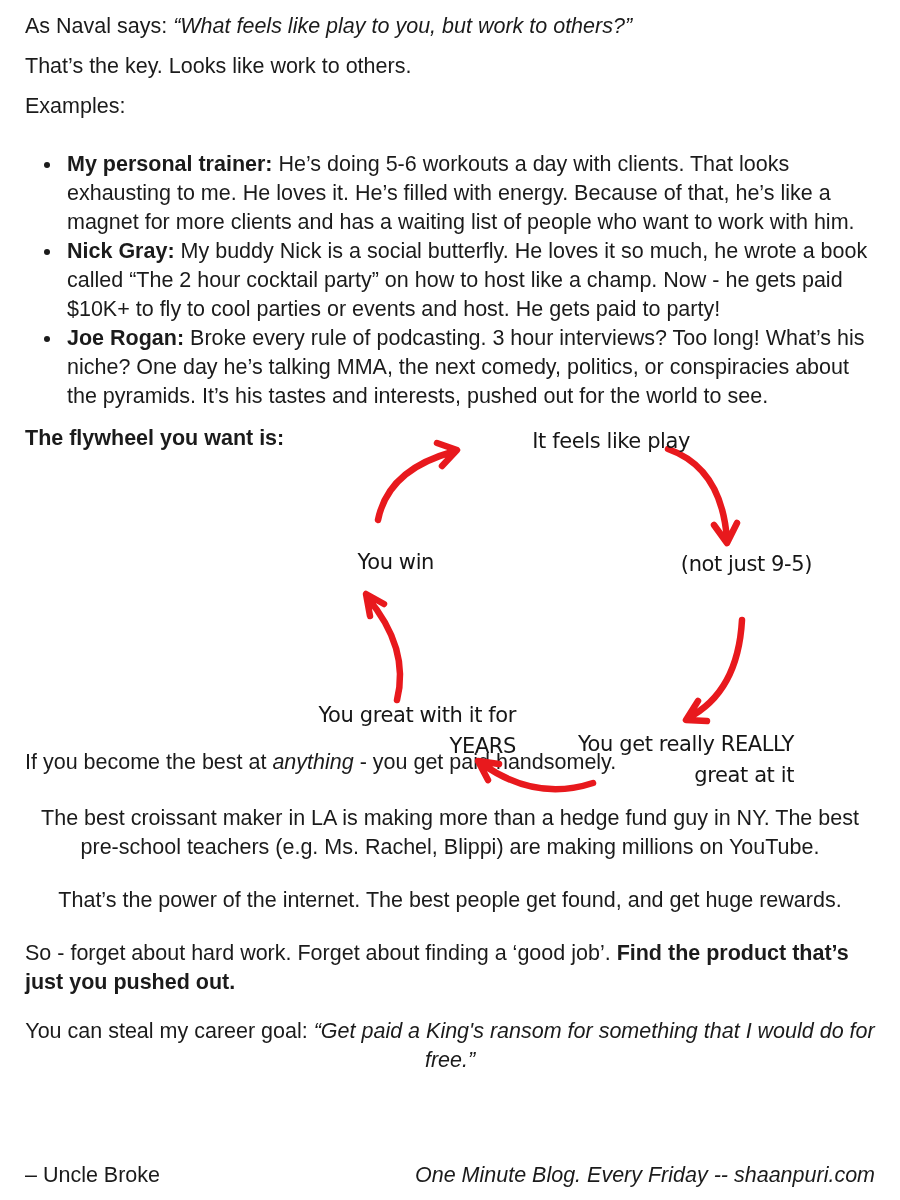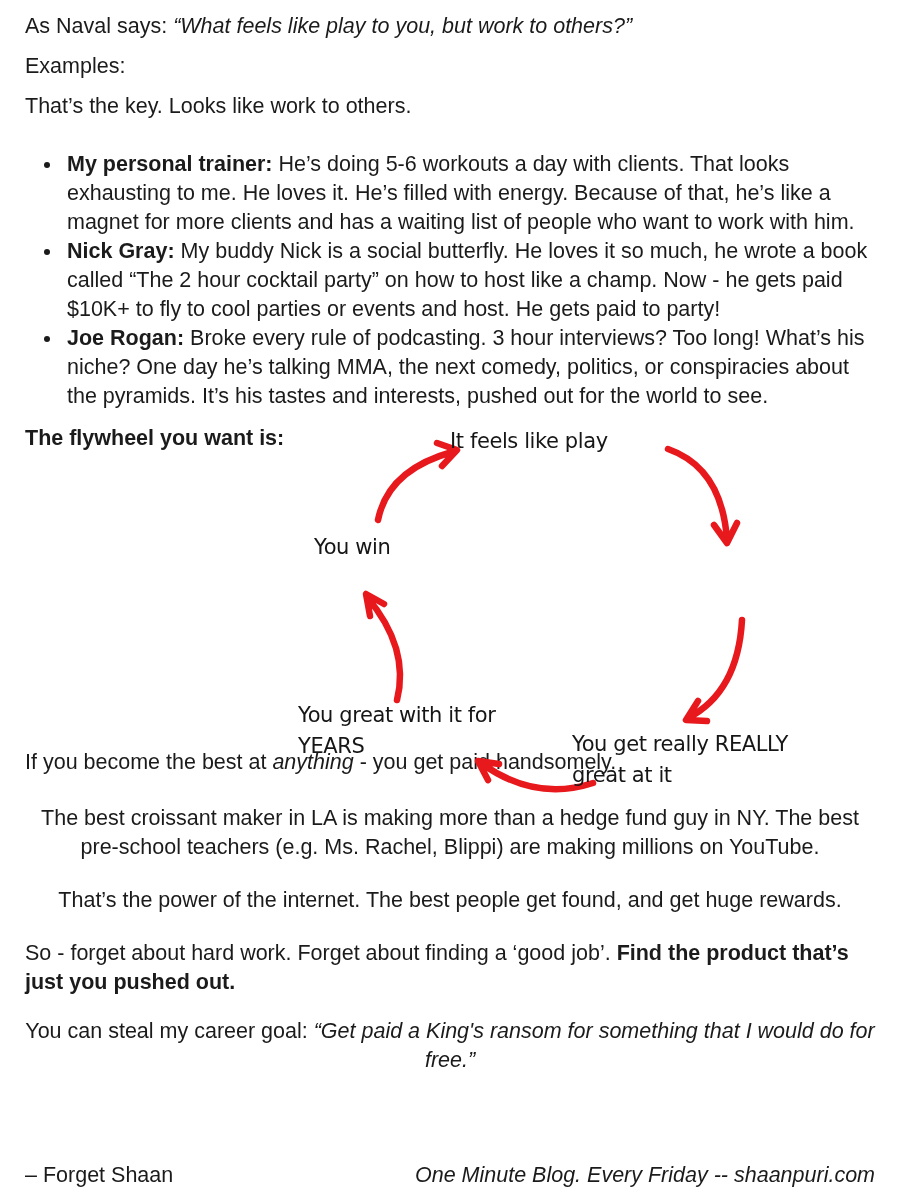--- a/index.html
+++ b/index.html
@@ -36,26 +36,26 @@
   .para-tight { margin-bottom: 20px; }
 
   
   .fw-label {
     position: absolute;
     font-family: "DejaVu Sans", sans-serif;
     font-size: 21px;
     line-height: 31px;
     letter-spacing: -0.4px;
     color: #161616;
-    text-align: left;
+    text-align: right;
     z-index: 2;
   }
   .fw-top    { left: 450px; top: 426px; width: 240px; }
   .fw-right  { left: 588px; top: 549px; width: 224px; }
-  .fw-left   { left: 314px; top: 532px; width: 120px; }
+  .fw-left   { left: 314px; top: 547px; width: 120px; }
   .fw-bleft  { left: 298px; top: 700px; width: 218px; }
   .fw-bright { left: 572px; top: 729px; width: 222px; }
 
   .fw-arrows {
     position: absolute;
     left: 0; top: 0;
     width: 900px; height: 1200px;
     pointer-events: none;
     z-index: 1;
   }
@@ -75,36 +75,37 @@
   }
   .footer .tagline { font-style: italic; }
 </style>
 </head>
 <body>
 
 <div class="page">
 
   <p><span>As Naval says: </span><span class="quote-italic">“What feels like play to you, but work to others?”</span></p>
 
+  <p>That’s the key. Looks like work to others.</p>
+
   <p>Examples:</p>
-
-  <p>That’s the key. Looks like work to others.</p>
 
   <ul class="examples">
     <li><span class="bold">My personal trainer:</span><span> He’s doing 5-6 workouts a day with clients. That looks exhausting to me. He loves it. He’s filled with energy. Because of that, he’s like a magnet for more clients and has a waiting list of people who want to work with him.</span></li>
     <li><span class="bold">Nick Gray:</span><span> My buddy Nick is a social butterfly. He loves it so much, he wrote a book called “The 2 hour cocktail party” on how to host like a champ. Now - he gets paid $10K+ to fly to cool parties or events and host. He gets paid to party!</span></li>
     <li><span class="bold">Joe Rogan:</span><span> Broke every rule of podcasting. 3 hour interviews? Too long! What’s his niche? One day he’s talking MMA, the next comedy, politics, or conspiracies about the pyramids. It’s his tastes and interests, pushed out for the world to see.</span></li>
   </ul>
 
   <p class="flywheel-heading">The flywheel you want is:</p>
 
   <div class="flywheel-spacer"></div>
 
   <div class="fw-label fw-top">It feels like play</div>
   <div class="fw-label fw-right">
+    <div>(not just 9-5)</div>
   </div>
   <div class="fw-label fw-bright">
     <div>You get really REALLY</div>
     <div>great at it</div>
   </div>
   <div class="fw-label fw-bleft">
     <div>You great with it for</div>
     <div>YEARS</div>
   </div>
   <div class="fw-label fw-left">You win</div>
@@ -121,17 +122,17 @@
 
   <p class="para">The best croissant maker in LA is making more than a hedge fund guy in NY. The best pre-school teachers (e.g. Ms. Rachel, Blippi) are making millions on YouTube.</p>
 
   <p class="para">That’s the power of the internet. The best people get found, and get huge rewards.</p>
 
   <p class="para-tight"><span>So - forget about hard work. Forget about finding a ‘good job’. </span><span class="bold">Find the product that’s just you pushed out.</span></p>
 
   <p class="para"><span>You can steal my career goal: </span><span class="quote-italic">“Get paid a King's ransom for something that I would do for free.”</span></p>
 
   <div class="footer">
-    <span>– Forget Shaan</span>
+    <span>– Uncle Broke</span>
     <span class="tagline">One Minute Blog. Every Friday -- shaanpuri.com</span>
   </div>
 
 </div>
 
 </body></html>

